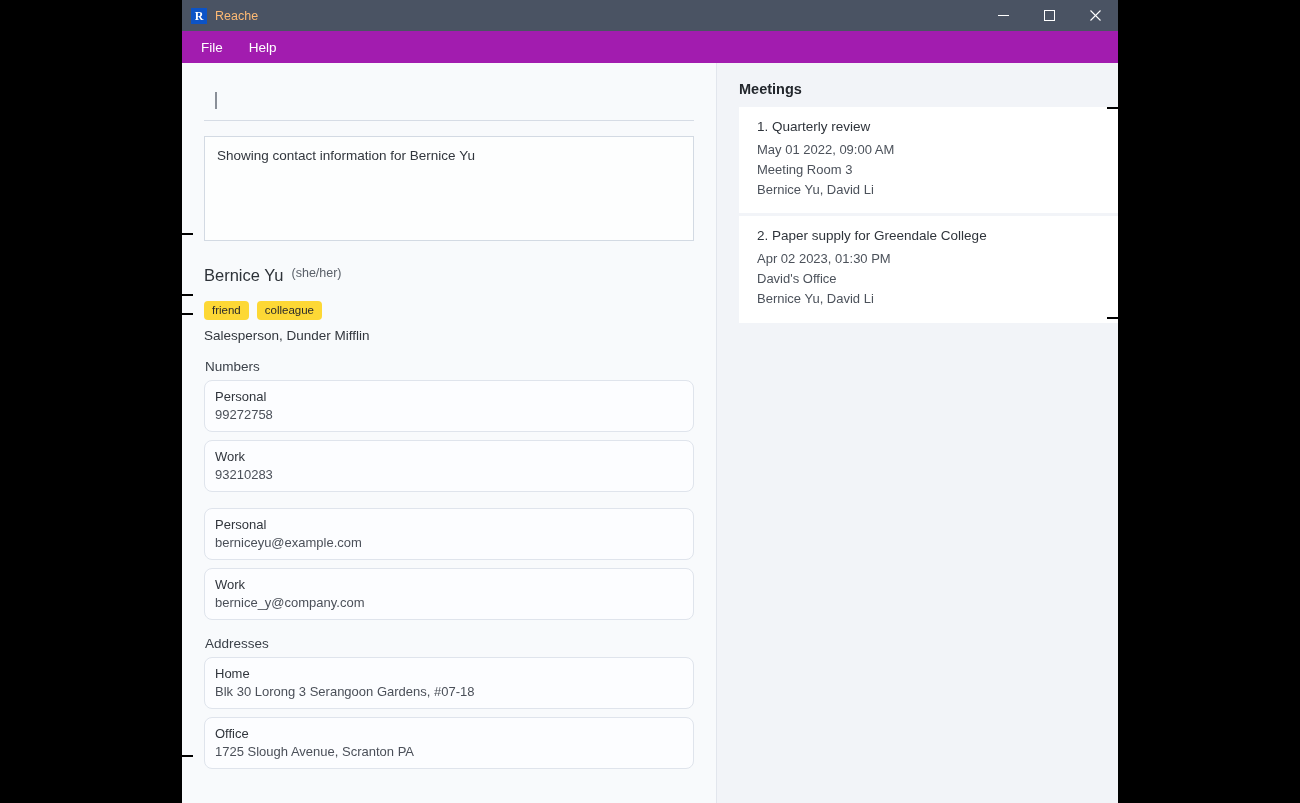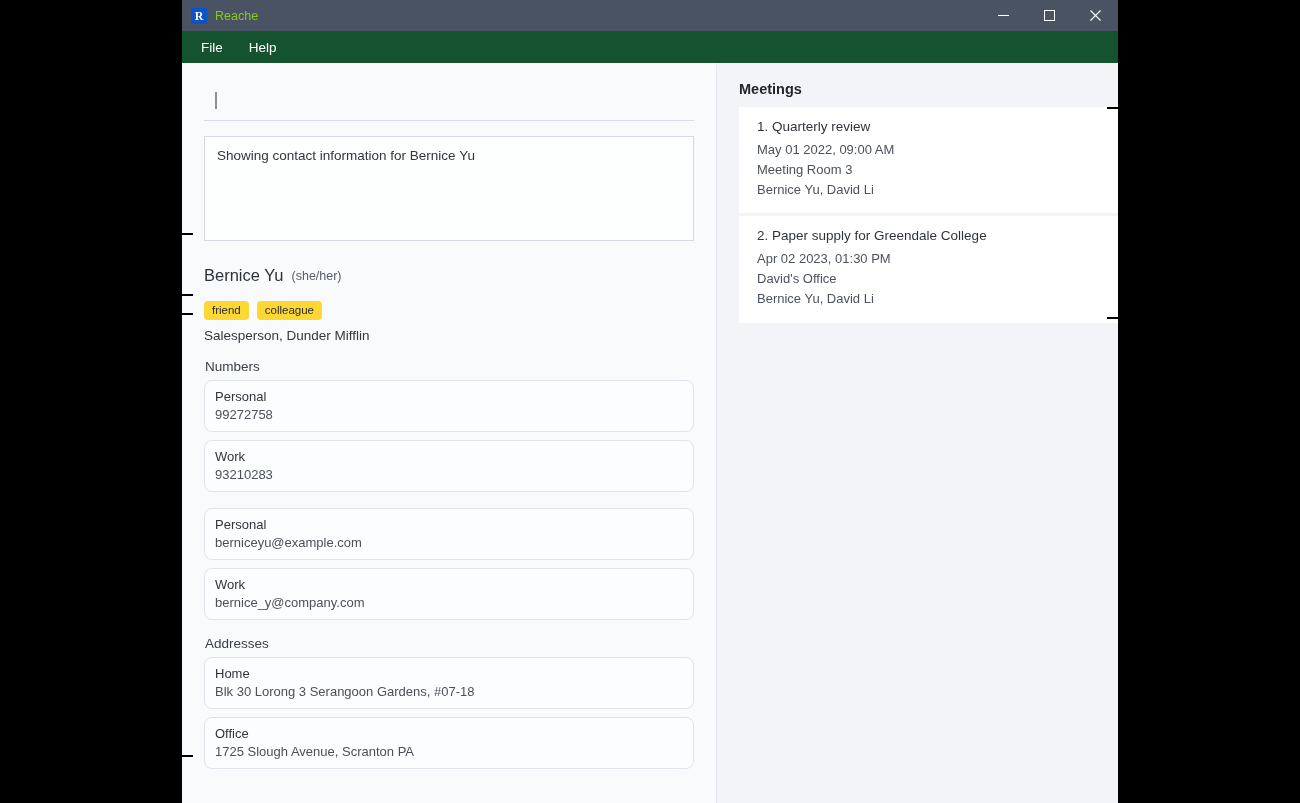--- a/index.html
+++ b/index.html
@@ -55,21 +55,21 @@
     background: #0c53c6;
     color: #ffffff;
     font-size: 12px;
     font-weight: bold;
     line-height: 16px;
     text-align: center;
     font-family: "Liberation Serif", serif;
     flex: 0 0 auto;
   }
   .app-title {
-    color: #84cc16;
+    color: #fdba74;
     font-size: 12.5px;
     white-space: nowrap;
   }
   .win-controls {
     display: flex;
     flex: 0 0 auto;
     height: 31px;
   }
   .win-btn {
     width: 46px;
@@ -77,21 +77,21 @@
     display: flex;
     align-items: center;
     justify-content: center;
     color: #ffffff;
   }
   .win-btn svg { display: block; }
 
   
   .menubar {
     height: 32px;
-    background: #14532d;
+    background: #a21caf;
     display: flex;
     align-items: center;
     padding-left: 14px;
     gap: 16px;
     flex: 0 0 auto;
   }
   .menu-item {
     color: #ffffff;
     font-size: 13.5px;
     padding: 3px 5px;
@@ -153,21 +153,21 @@
     padding: 10px 12px;
     font-size: 13.5px;
     color: #31363d;
     line-height: 1.35;
   }
 
   
   .contact-block { margin-top: 25px; }
   .contact-nameline {
     display: flex;
-    align-items: center;
+    align-items: flex-start;
     gap: 8px;
   }
   .contact-name {
     font-size: 16.5px;
     color: #2d3238;
   }
   .contact-pronoun {
     font-size: 12.5px;
     color: #5a6069;
   }

